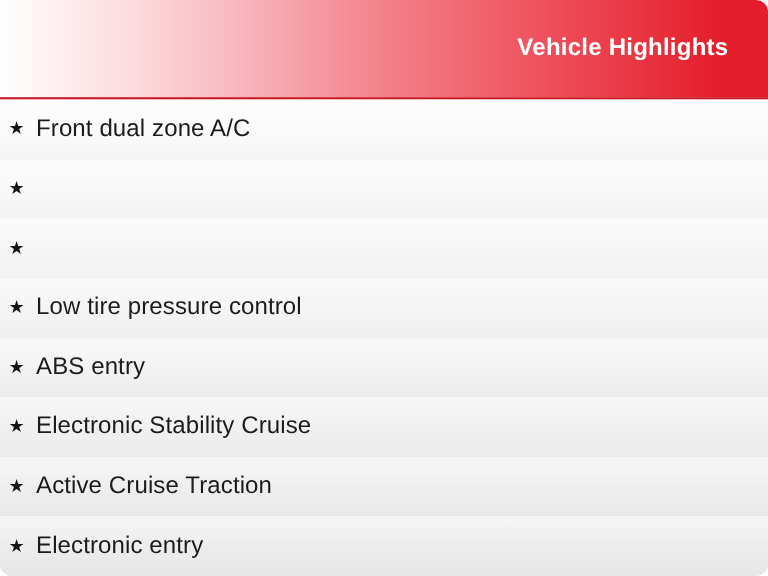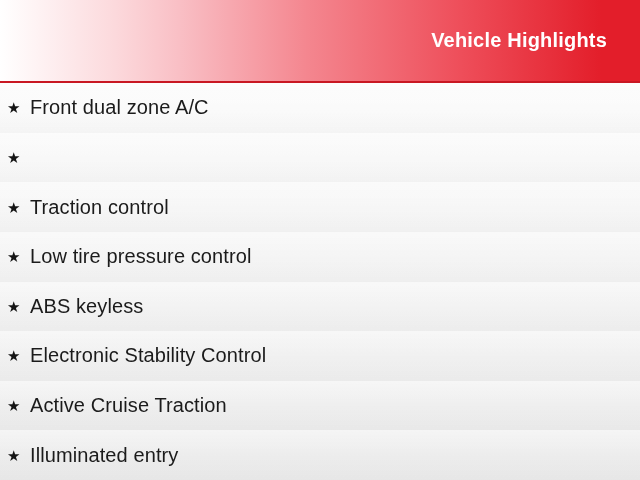--- a/index.html
+++ b/index.html
@@ -10,20 +10,21 @@
     --page-bg-top: #fbfbfb;
     --page-bg-bottom: #ebebeb;
   }
   html, body { margin: 0; padding: 0; background: #ffffff; }
   .screen {
     width: 640px;
     height: 480px;
     overflow: hidden;
     font-family: "Liberation Sans", sans-serif;
     position: relative;
+    border-radius: 10px;
   }
   .banner {
     height: 81px;
     box-sizing: content-box;
     border-bottom: 2px solid var(--header-red-dark);
     background: linear-gradient(90deg,
       #ffffff 0%,
       #fcd9dc 18%,
       #f9bfc5 28%,
       #f4868f 48%,
@@ -88,37 +89,36 @@
   <ul class="features">
     <li class="feature">
       <span class="star">★</span>
       <span class="label">Front dual zone A/C</span>
     </li>
     <li class="feature">
       <span class="star">★</span>
     </li>
     <li class="feature">
       <span class="star">★</span>
-      <span class="label">Traction control</span>
     </li>
     <li class="feature">
       <span class="star">★</span>
       <span class="label">Low tire pressure control</span>
     </li>
     <li class="feature">
       <span class="star">★</span>
-      <span class="label">ABS keyless</span>
+      <span class="label">ABS entry</span>
     </li>
     <li class="feature">
       <span class="star">★</span>
-      <span class="label">Electronic Stability Control</span>
+      <span class="label">Electronic Stability Cruise</span>
     </li>
     <li class="feature">
       <span class="star">★</span>
       <span class="label">Active Cruise Traction</span>
     </li>
     <li class="feature">
       <span class="star">★</span>
-      <span class="label">Illuminated entry</span>
+      <span class="label">Electronic entry</span>
     </li>
   </ul>
 
 </div>
 
 </body></html>

